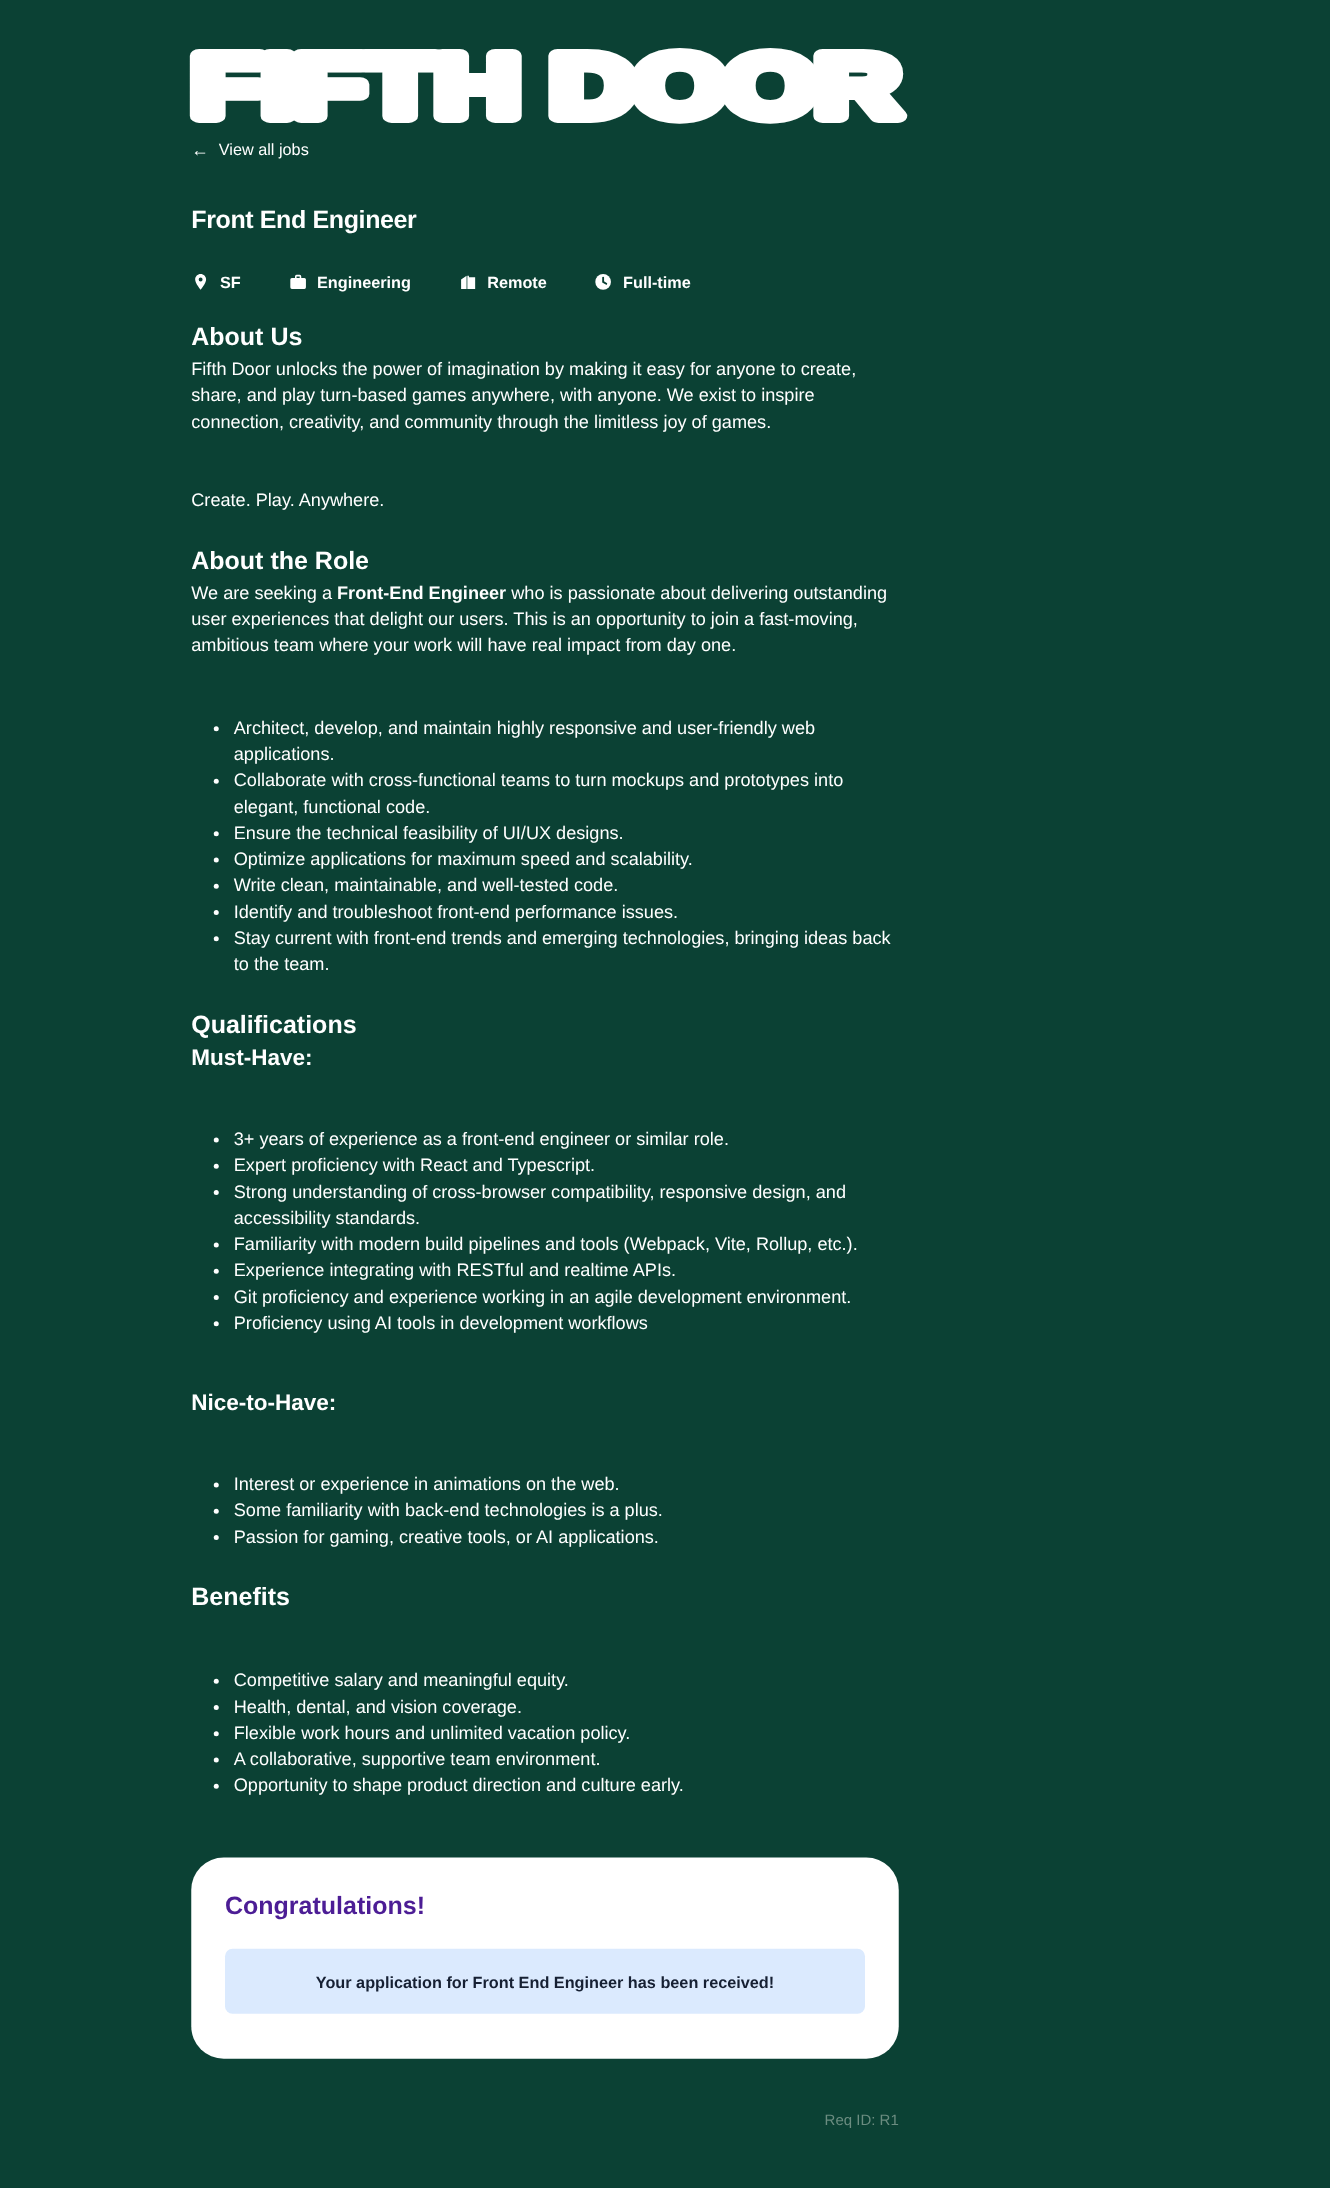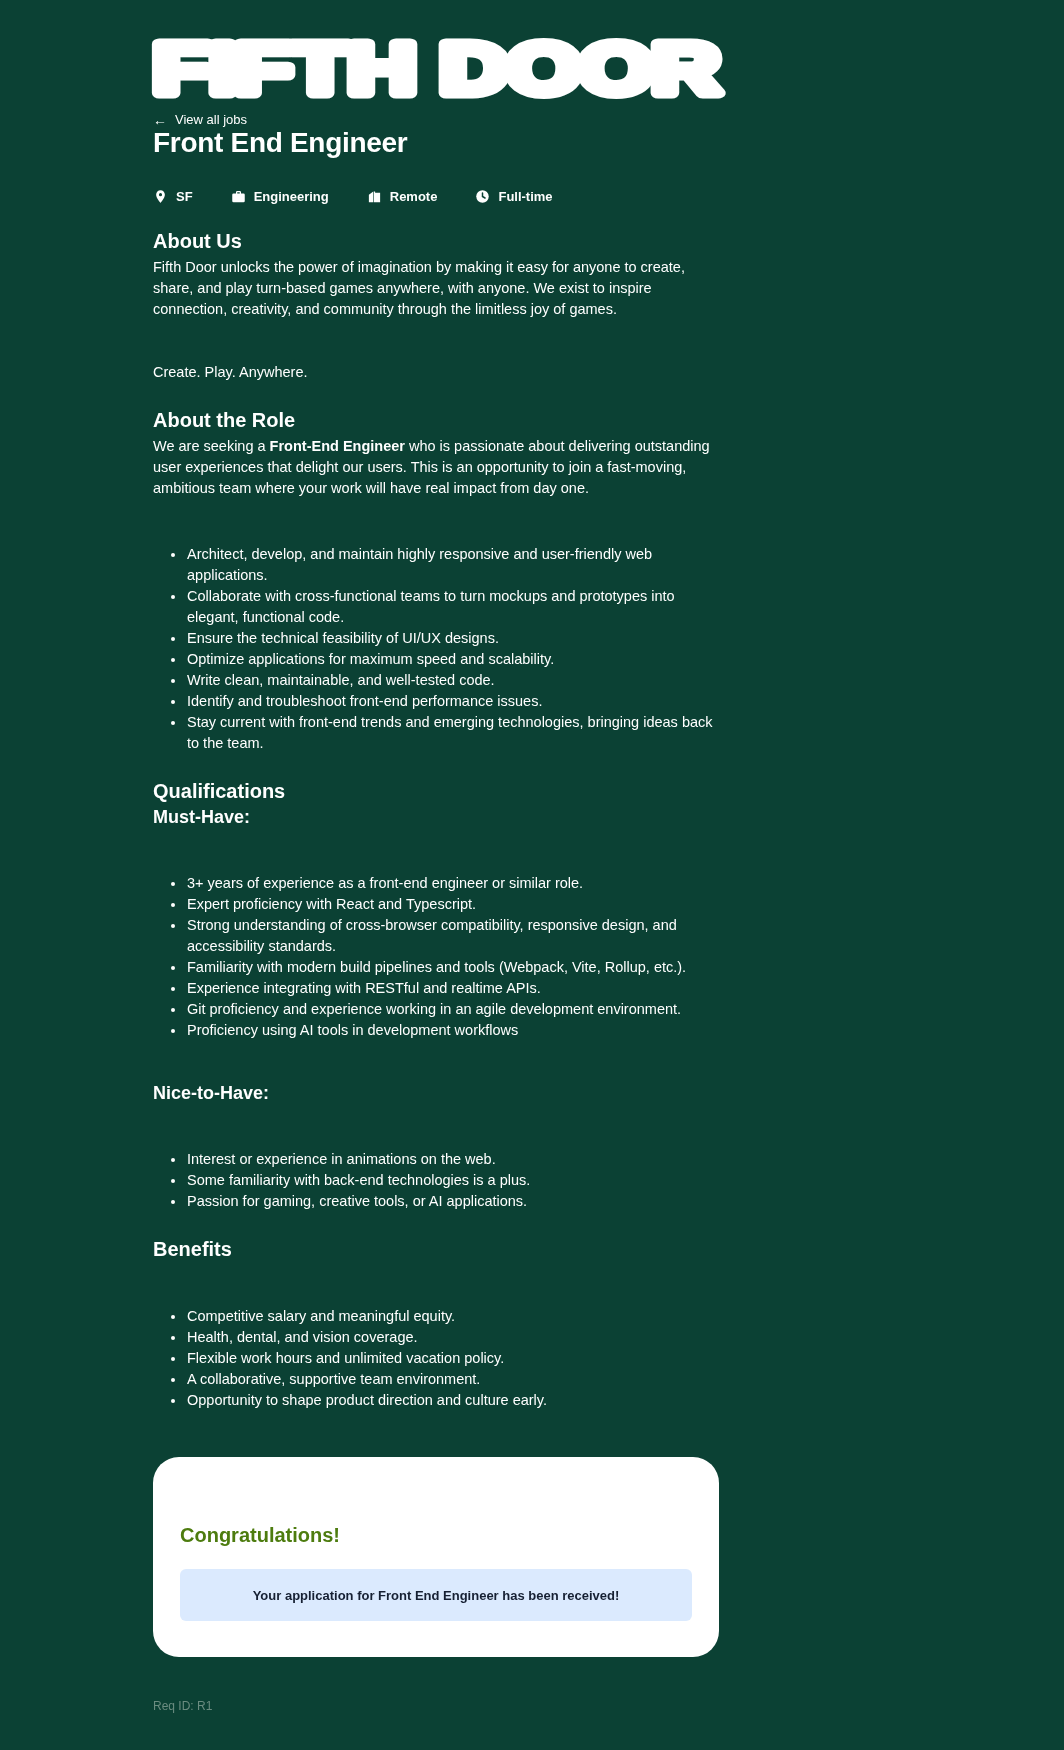--- a/index.html
+++ b/index.html
@@ -25,21 +25,22 @@
     margin-top: 6px;
     font-size: 13px;
     color: #ffffff;
     text-decoration: none;
     cursor: pointer;
     width: fit-content;
   }
   .back-link .arrow { font-size: 14px; line-height: 1; }
   
   .job-title {
-    font-size: 28px;
+    margin-top: 38px;
+    font-size: 20px;
     font-weight: bold;
     letter-spacing: -0.3px;
   }
   .meta-row {
     display: flex;
     align-items: center;
     gap: 38px;
     margin-top: 30px;
     text-align: center;
   }
@@ -86,40 +87,39 @@
   .confirm-card {
     margin-top: 46px;
     background: #ffffff;
     border-radius: 26px;
     padding: 28px 27px 36px 27px;
     color: #111827;
   }
   .confirm-title {
     font-size: 20px;
     font-weight: 600;
-    color: #4d7c0f;
-    margin-top: 39px;
+    color: #4c1d95;
   }
   .confirm-banner {
     margin-top: 22px;
     background: #dbeafe;
     border-radius: 6px;
     height: 52px;
     display: flex;
     align-items: center;
     justify-content: center;
     font-size: 13px;
     font-weight: bold;
     color: #162033;
     text-align: center;
   }
   .req-id {
     margin-top: 42px;
     padding-bottom: 40px;
-    text-align: left;
+    text-align: right;
     font-size: 12px;
     color: #6b8c80;
   }
 </style>
 </head>
 <body>
 
 <div class="page">
 
   <div class="logo-wrap">

